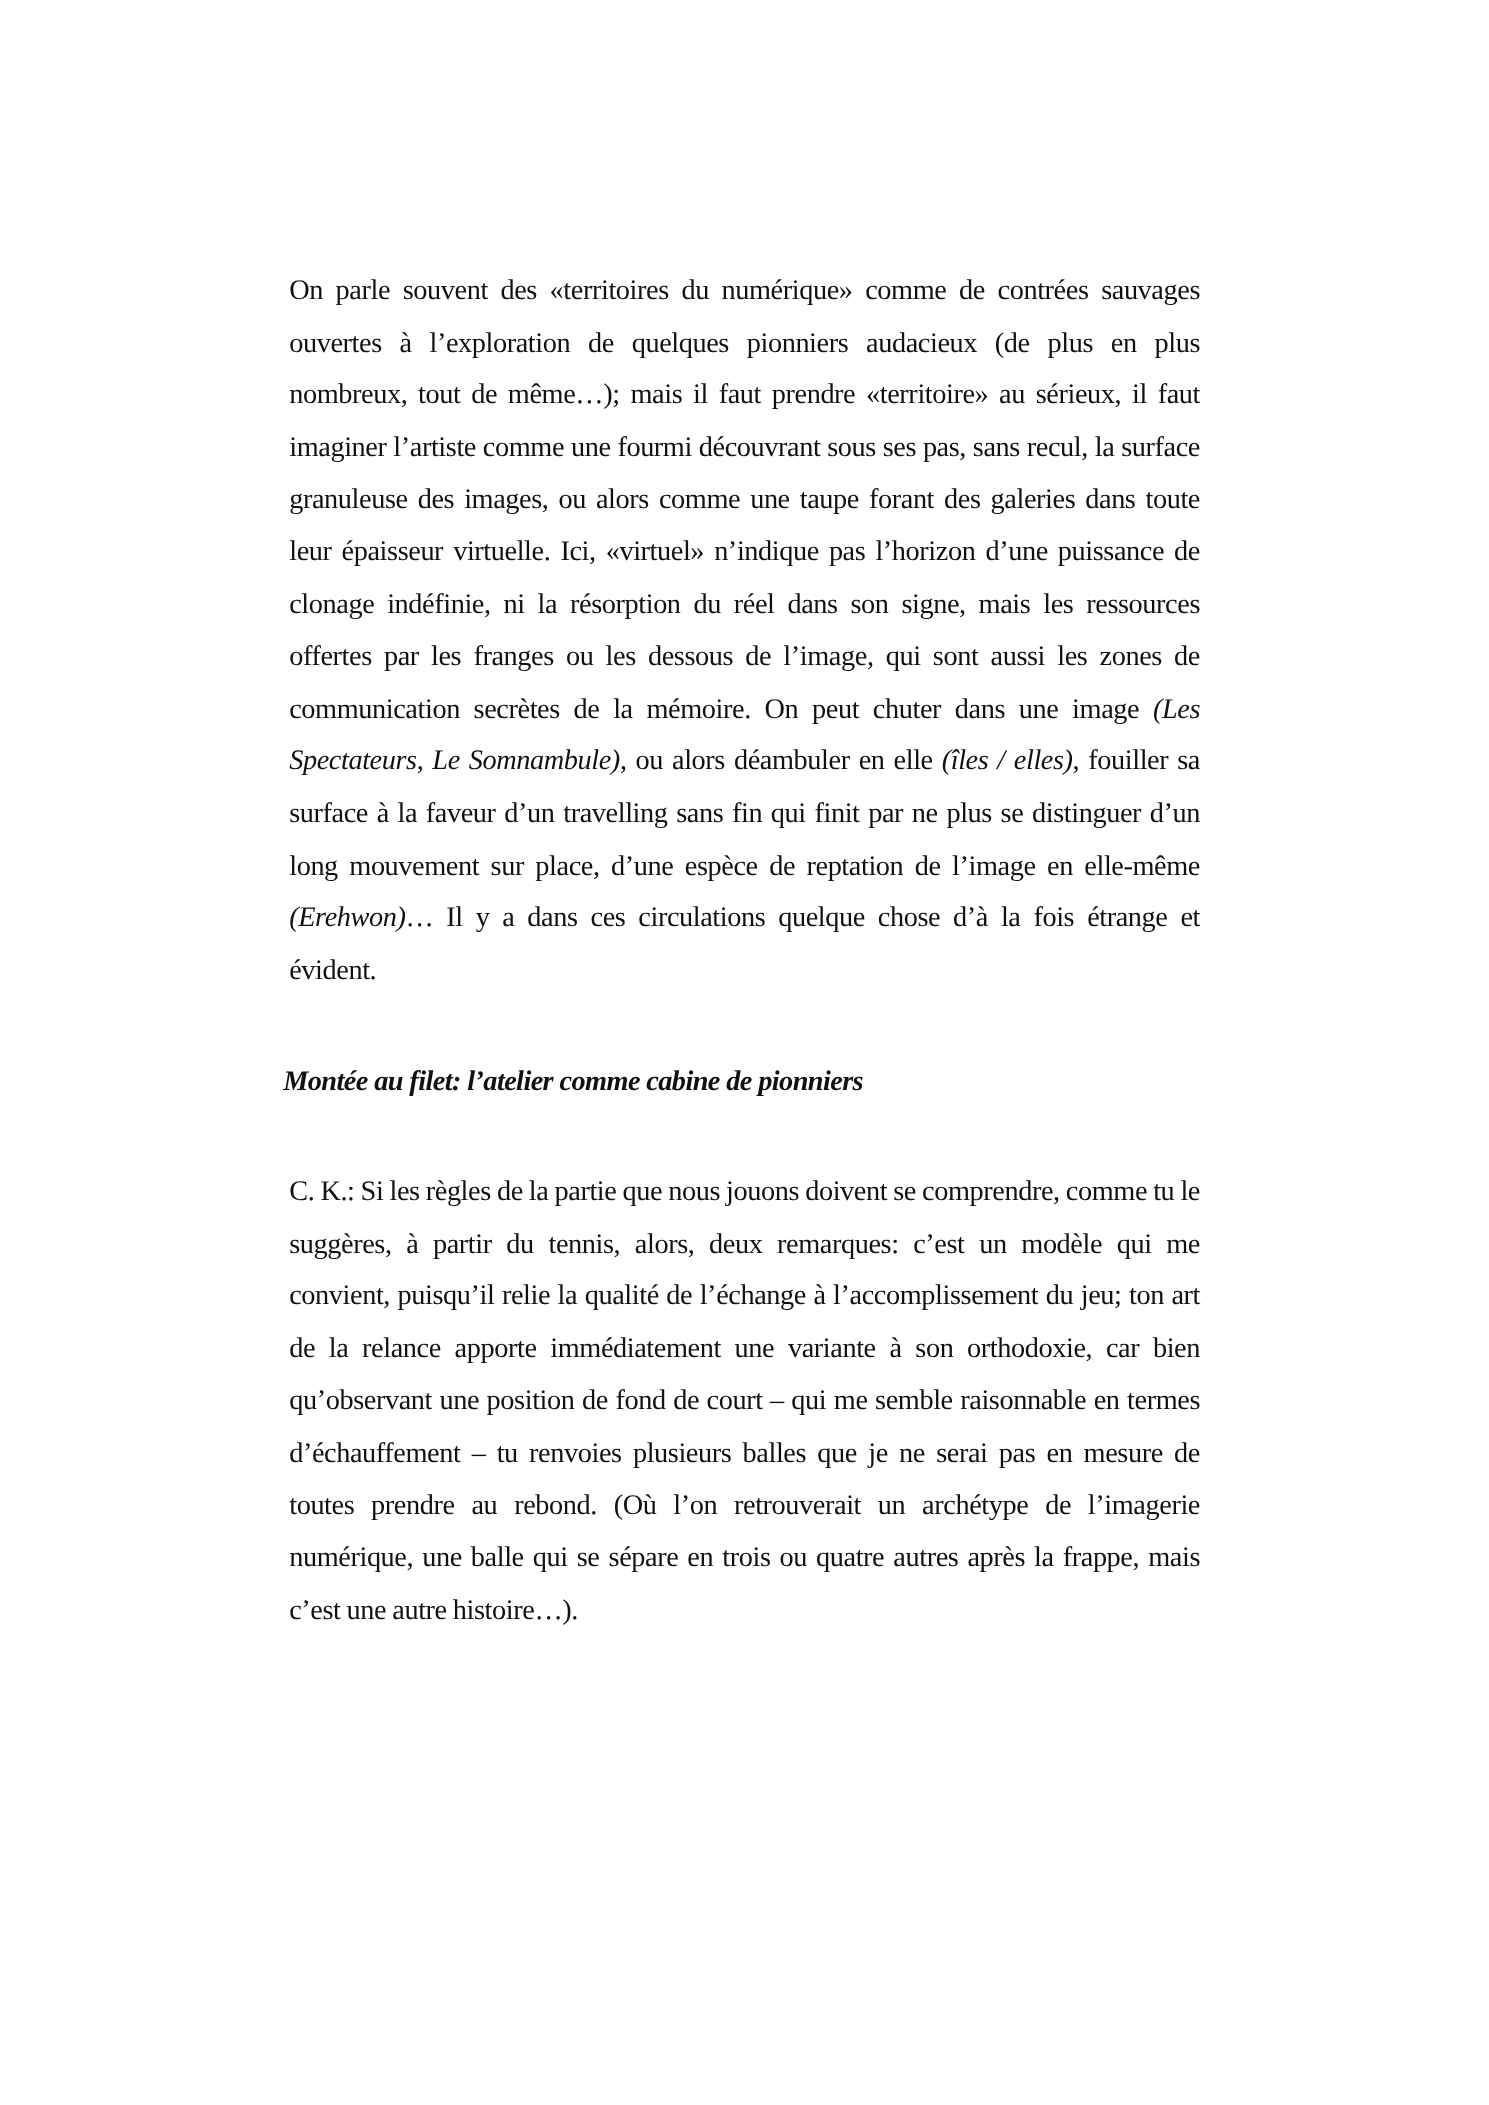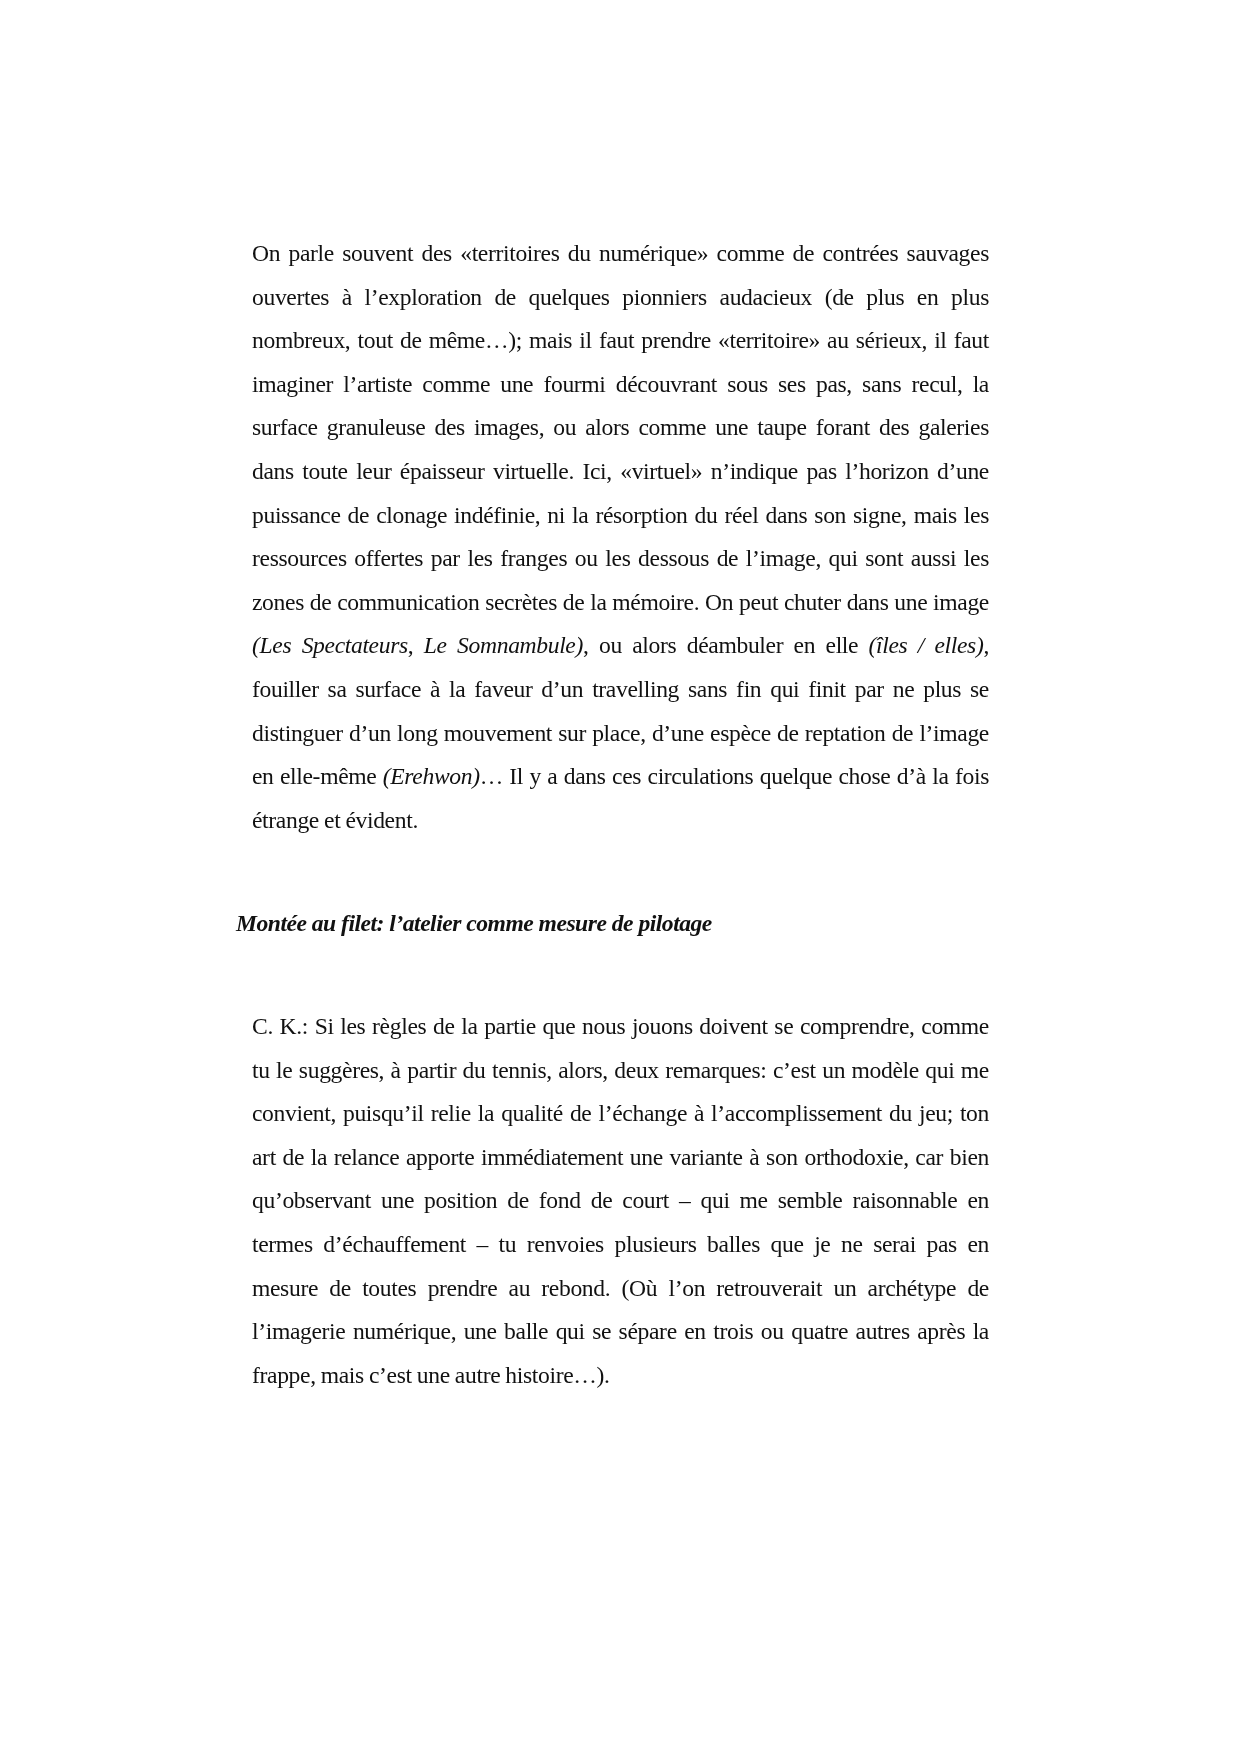--- a/index.html
+++ b/index.html
@@ -15,21 +15,21 @@
       font-family: "Liberation Serif", "DejaVu Serif", serif;
       color: #111111;
     }
     .page {
       position: absolute;
       left: 236px;
       top: 216px;
       width: 769px;
     }
     .para {
-      margin: 16px;
+      margin: 5px;
       font-size: 23.6px;
       line-height: 43.6px;
       text-align: justify;
       text-align-last: left;
       hyphens: none;
       word-spacing: -0.5px;
       letter-spacing: -0.35px;
     }
     .para em {
       font-style: italic;
@@ -46,18 +46,18 @@
     .gap-2 { height: 43.6px; }
   </style>
 </head>
 <body>
 
 <div class="page">
   <p class="para"><span>On parle souvent des «territoires du numérique» comme de contrées sauvages ouvertes à l’exploration de quelques pionniers audacieux (de plus en plus nombreux, tout de même…); mais il faut prendre «territoire» au sérieux, il faut imaginer l’artiste comme une fourmi découvrant sous ses pas, sans recul, la surface granuleuse des images, ou alors comme une taupe forant des galeries dans toute leur épaisseur virtuelle. Ici, «virtuel» n’indique pas l’horizon d’une puissance de clonage indéfinie, ni la résorption du réel dans son signe, mais les ressources offertes par les franges ou les dessous de l’image, qui sont aussi les zones de communication secrètes de la mémoire. On peut chuter dans une image </span><em>(Les Spectateurs</em><span>, </span><em>Le Somnambule)</em><span>, ou alors déambuler en elle </span><em>(îles / elles)</em><span>, fouiller sa surface à la faveur d’un travelling sans fin qui finit par ne plus se distinguer d’un long mouvement sur place, d’une espèce de reptation de l’image en elle-même </span><em>(Erehwon)</em><span>… Il y a dans ces circulations quelque chose d’à la fois étrange et évident.</span></p>
 
   <div class="gap-1"></div>
 
-  <h2 class="heading">Montée au filet: l’atelier comme mesure de pilotage</h2>
+  <h2 class="heading">Montée au filet: l’atelier comme cabine de pionniers</h2>
 
   <div class="gap-2"></div>
 
   <p class="para">C. K.: Si les règles de la partie que nous jouons doivent se comprendre, comme tu le suggères, à partir du tennis, alors, deux remarques: c’est un modèle qui me convient, puisqu’il relie la qualité de l’échange à l’accomplissement du jeu; ton art de la relance apporte immédiatement une variante à son orthodoxie, car bien qu’observant une position de fond de court – qui me semble raisonnable en termes d’échauffement – tu renvoies plusieurs balles que je ne serai pas en mesure de toutes prendre au rebond. (Où l’on retrouverait un archétype de l’imagerie numérique, une balle qui se sépare en trois ou quatre autres après la frappe, mais c’est une autre histoire…).</p>
 </div>
 
 </body></html>

